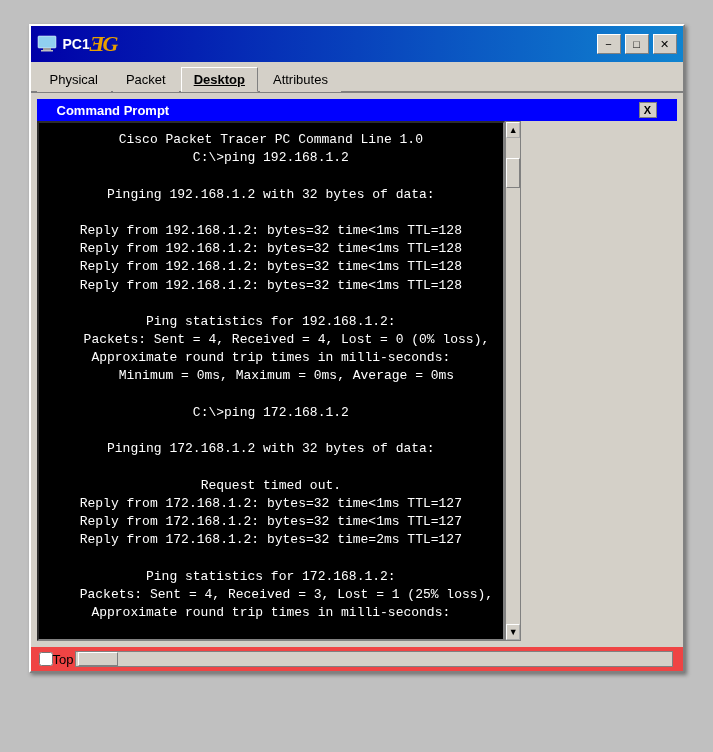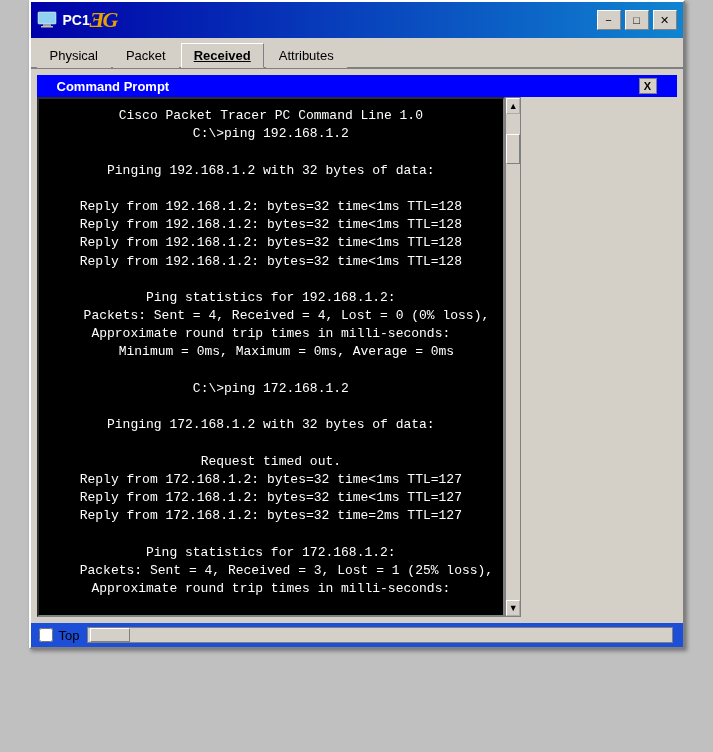--- a/index.html
+++ b/index.html
@@ -6,21 +6,21 @@
     body {
       background: #c0c0c0;
       font-family: Arial, sans-serif;
       width: 713px;
       height: 752px;
       overflow: hidden;
     }
 
     .window {
       width: 656px;
-      margin: 0 auto;
+      margin: 24px auto;
       background: #d4d0c8;
       border: 2px solid #808080;
       border-top: 2px solid #ffffff;
       border-left: 2px solid #ffffff;
       box-shadow: 2px 2px 4px rgba(0,0,0,0.4);
     }
 
     .title-bar {
       background: linear-gradient(to right, #0000a8, #1084d0);
       display: flex;
@@ -177,22 +177,21 @@
       border: 1px solid #ffffff;
       border-right: 1px solid #808080;
       border-bottom: 1px solid #808080;
       margin-top: 20px;
     }
 
     .bottom-bar {
       display: flex;
       align-items: center;
       padding: 4px 8px;
-      gap: 6px;
-      background: #1d4ed8;
+      background: #ef4444;
     }
 
     .checkbox {
       width: 14px;
       height: 14px;
       border: 1px inset #808080;
       background: white;
       cursor: pointer;
     }
 
@@ -248,21 +247,21 @@
   </div>
 
   <div class="tabs-bar">
     <div class="tab">
       <span>Physical</span>
     </div>
     <div class="tab">
       <span>Packet</span>
     </div>
     <div class="tab active">
-      <span>Received</span>
+      <span>Desktop</span>
     </div>
     <div class="tab">
       <span>Attributes</span>
     </div>
   </div>
 
   <div class="content-area">
 
     <div class="command-prompt-bar">
       <span>Command Prompt</span>

